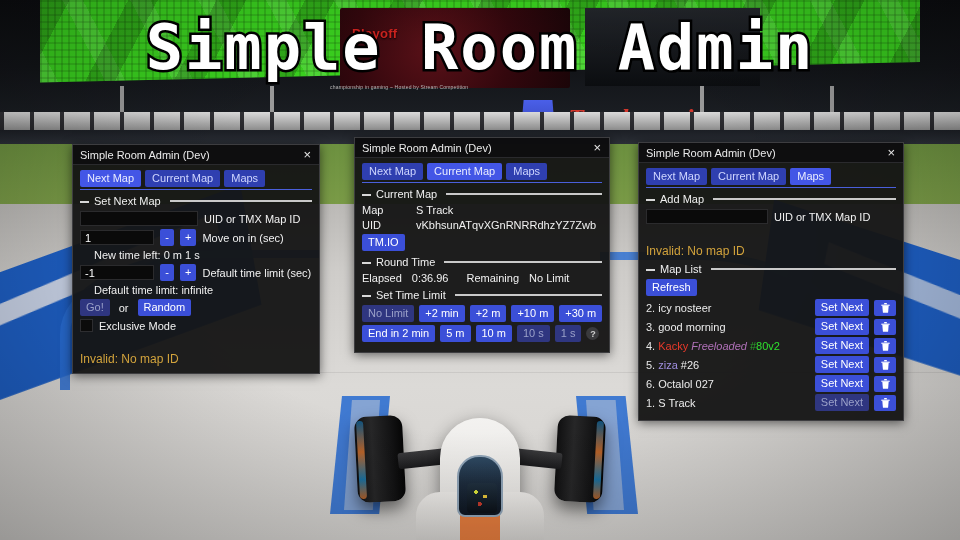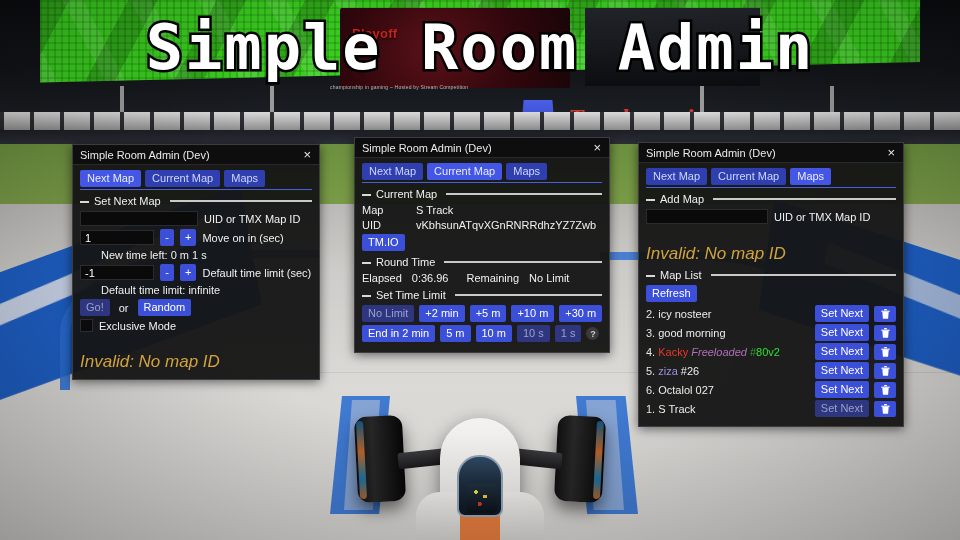--- a/index.html
+++ b/index.html
@@ -284,23 +284,23 @@
   .btn{
     background:#3b4fd8; color:#fff; font-size:11px; padding:1px 6px 2px;
     border-radius:2px; cursor:pointer; white-space:nowrap; line-height:14px;
     display:inline-flex; align-items:center; justify-content:center;
   }
   .btn.sq{ padding:1px 5px 2px; min-width:14px; }
   .btn.dim{ background:#2f3680; color:#9aa0c8; }
   .checkbox{
     width:13px; height:13px; background:#0b0b0b; border:1px solid #2d2d30;
   }
-  .note{ color:#d2a33c; font-style:italic; font-size:17px; margin-top:20px;}
+  .note{ color:#d2a33c; font-size:12px; margin-top:20px;}
   .lbl{ color:#f1f1f1; }
-  .muted{ color:#efefef;margin-left:7px; }
+  .muted{ color:#efefef; }
   .helpmark{
     display:inline-flex; align-items:center; justify-content:center;
     width:13px; height:13px; border-radius:50%;
     background:#3a3a3d; color:#cfcfcf; font-size:9px; font-weight:bold;
   }
   
   .maprow{
     display:flex; align-items:center; gap:5px; margin:2px 0; height:17px;
   }
   .mapname{ flex:1; font-size:11px; white-space:nowrap; overflow:hidden; }
@@ -462,21 +462,21 @@
     </div>
 
     <div class="sect">
       <i class="minus"></i>
       <span>Set Time Limit</span>
       <i class="rule"></i>
     </div>
     <div class="row" style="gap:5px">
       <span class="btn dim">No Limit</span>
       <span class="btn">+2 min</span>
-      <span class="btn">+5 m</span>
+      <span class="btn">+2 m</span>
       <span class="btn">+10 m</span>
       <span class="btn">+30 m</span>
     </div>
 
     <div class="row" style="gap:5px">
       <span class="btn">End in 2 min</span>
       <span class="btn">5 m</span>
       <span class="btn">10 m</span>
       <span class="btn dim">10 s</span>
       <span class="btn dim">1 s</span>

